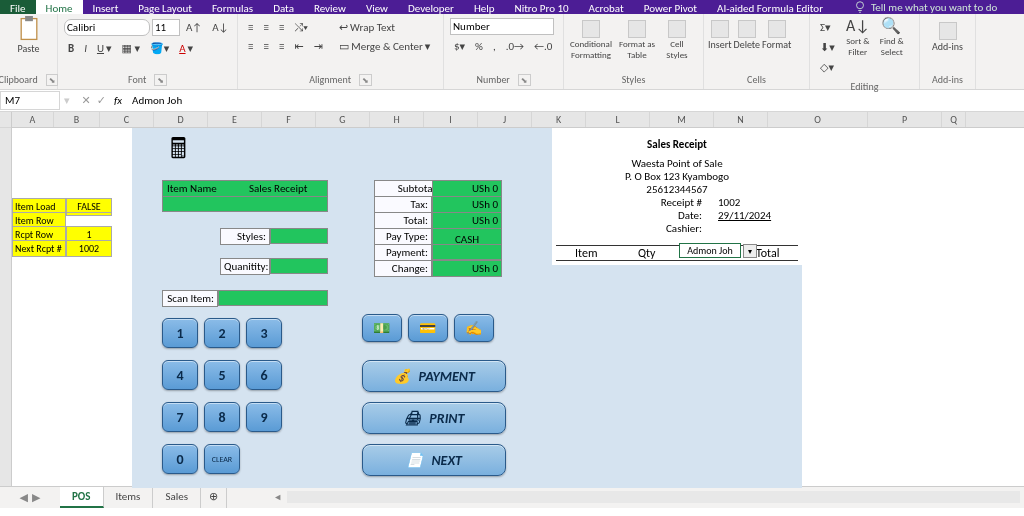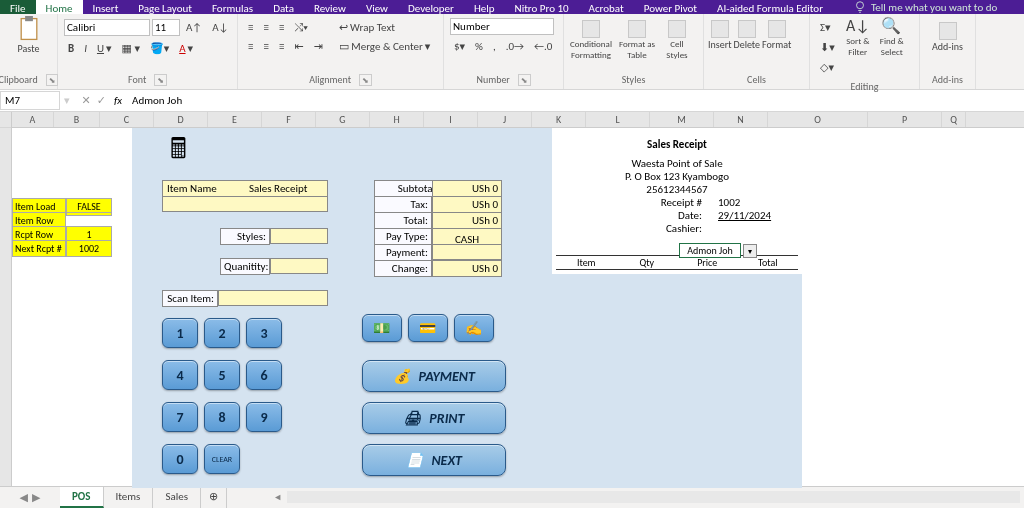--- a/index.html
+++ b/index.html
@@ -37,41 +37,41 @@
 .rowhead { height: 16px; border-bottom: 1px solid #d6d6d6; font-size: 9px; color: #555; text-align: center; line-height:16px;}
 .colheads { position: absolute; top: 0; left: 12px; right: 0; height: 16px; background: #e6e6e6; border-bottom: 1px solid #ccc; display: flex; }
 .colhead { border-right: 1px solid #d6d6d6; font-size: 10px; color: #555; text-align: center; line-height: 16px; }
 .grid { position: absolute; top: 16px; left: 12px; right: 0; bottom: 0; background: #fff; }
 
 
 .pos-bg { position: absolute; left: 120px; top: 0; width: 670px; height: 360px; background: #d5e3f0; }
 .pos-title { position: absolute; left: 150px; top: 5px; width: 390px; font-size: 26px; font-weight: bold; color: #1a3a5a; font-style: italic; text-align:center;}
 .pos-icon { position:absolute; left:158px; top:0px; font-size:28px;}
 
-.field-box { position: absolute; background: #fef9c3; border: 1px solid #888; font-size: 11px; }
+.field-box { position: absolute; background: #22c55e; border: 1px solid #888; font-size: 11px; }
 .label-r { text-align: right; padding: 1px 3px; background:#fafaff;}
 .val-r { text-align: right; padding: 1px 3px; }
 .val-c { text-align:center; padding:4px 3px;}
 
 .keypad { position: absolute; display: flex; gap: 6px; }
 .kbtn { width: 36px; height: 30px; background: linear-gradient(#8bbce8,#5a9bd5); border: 1px solid #2a5a8a; border-radius: 6px; color: #0a2a4a; font-weight: bold; font-size: 14px; display:flex; align-items:center;justify-content:center; box-shadow: inset 0 1px 0 rgba(255,255,255,0.5), 0 1px 2px rgba(0,0,0,0.3);}
 .kbtn.small { font-size:8px; font-weight:normal;}
 .bigbtn { position: absolute; width: 144px; height: 32px; background: linear-gradient(#a8cce8,#7ab0de); border: 1px solid #2a5a8a; border-radius: 8px; display: flex; align-items: center; gap: 8px; padding: 0 8px; font-weight: bold; font-size: 14px; color: #0a2a4a; font-style:italic; box-shadow: inset 0 1px 0 rgba(255,255,255,0.5), 0 1px 2px rgba(0,0,0,0.3); justify-content:center;}
 .paybtn { width:40px; height:28px; }
 
 
 .yellow-cell { position: absolute; background: #ffff00; border: 1px solid #aaa; font-size: 10px; padding: 1px 2px; }
 
 
 .receipt { position: absolute; left: 540px; top: 0; width: 250px; background: #fff; padding: 4px; font-size: 11px;}
 .receipt .c { text-align:center; }
 .receipt .b { font-weight:bold;}
 .receipt-row { display:flex; }
 .receipt-row span:first-child { flex:1; text-align:right; padding-right:6px;}
-.receipt-header { display:flex; border-bottom:1px solid #333; border-top:1px solid #333; font-size:10px; margin-top:20px;}
+.receipt-header { display:flex; border-bottom:1px solid #333; border-top:1px solid #333; font-size:12px; margin-top:10px;}
 .receipt-header span { flex:1; text-align:center;}
 .cashier-sel { position:absolute; border:1px solid #217346; background:#fff; padding:0 2px; font-size:10px;}
 .cashier-sel::after { }
 .dd-btn { position:absolute; width:14px; height:14px; border:1px solid #888; background:#eee; font-size:8px; text-align:center; line-height:12px;}
 
 
 .sheet-tabs { height: 22px; background: #f3f2f1; border-top: 1px solid #ccc; display: flex; align-items: stretch; font-size: 11px; }
 .stab { padding: 3px 12px; border-right: 1px solid #ccc; color: #444; cursor:pointer;}
 .stab.active { background: #fff; border-bottom: 2px solid #217346; color: #217346; font-weight: bold; }
 .scroll-track { flex:1; margin:4px 4px 4px 60px; background:#e8e8e8; height:12px; position:relative;}
@@ -117,21 +117,21 @@
       <span>Paste</span>
     </div>
     <div class="ribbon-group-label">
         <span>Clipboard</span>
         <span class="launcher">⬊</span>
       </div>
   </div>
   <div class="ribbon-group" style="width:180px">
     <div style="display:flex;flex-direction:column;gap:2px;padding:2px">
       <div class="ribbon-row">
-        <input class="font-sel" style="width: 86px;" value="Calibri">
+        <input class="font-sel" style="width: 86px; border-radius: 7px;" value="Calibri">
         <input class="font-sel" style="width: 28px;" value="11">
         <span class="rbtn">A↑</span>
         <span class="rbtn">A↓</span>
       </div>
       <div class="ribbon-row">
         <span class="rbtn">
             <b>B</b>
           </span>
         <span class="rbtn">
             <i>I</i>

